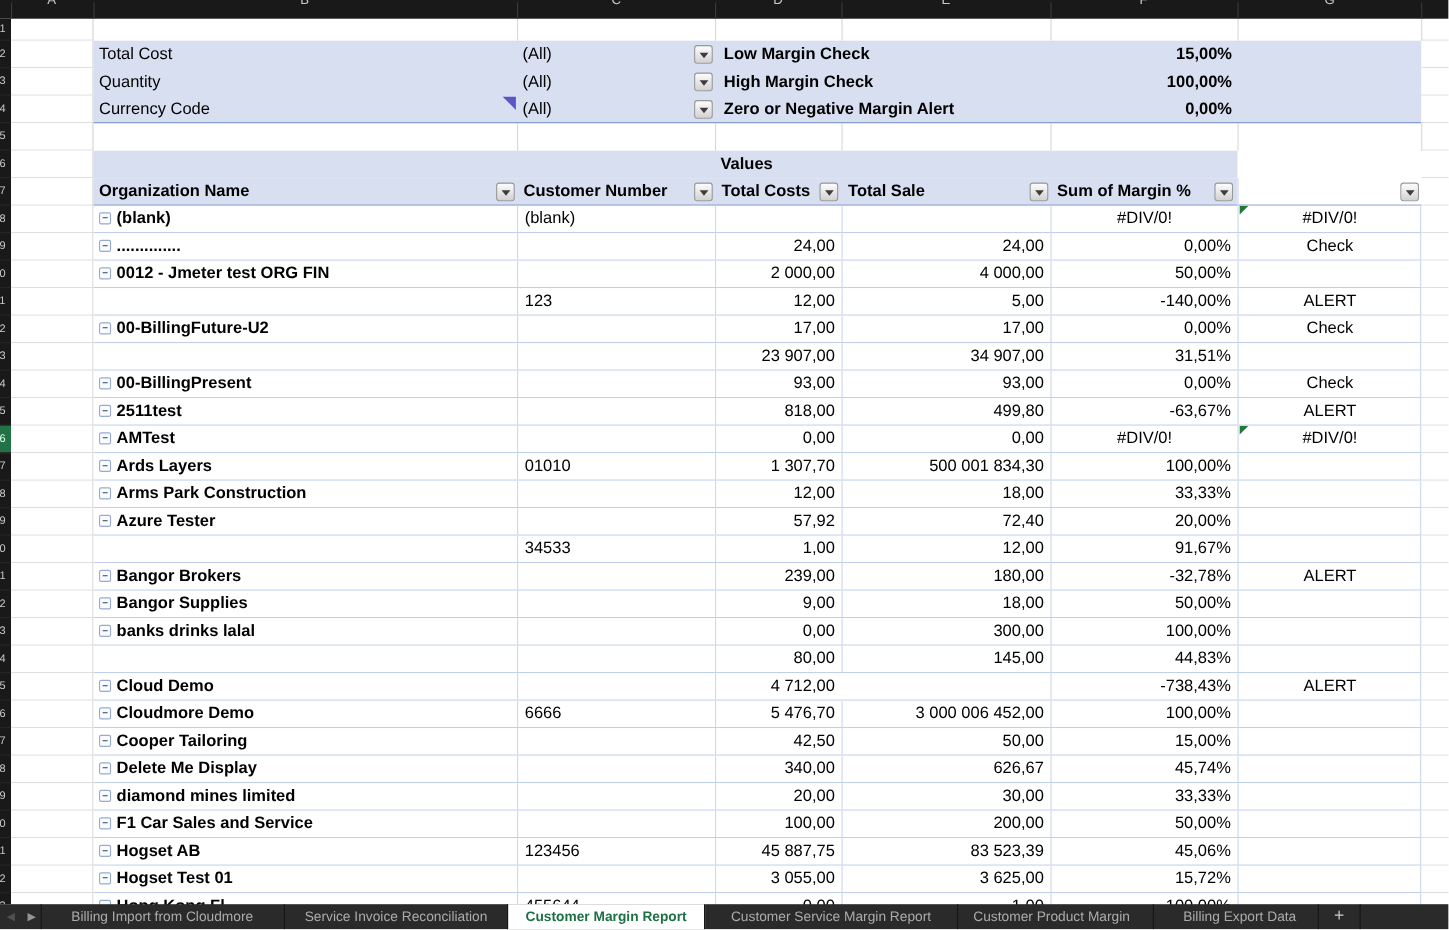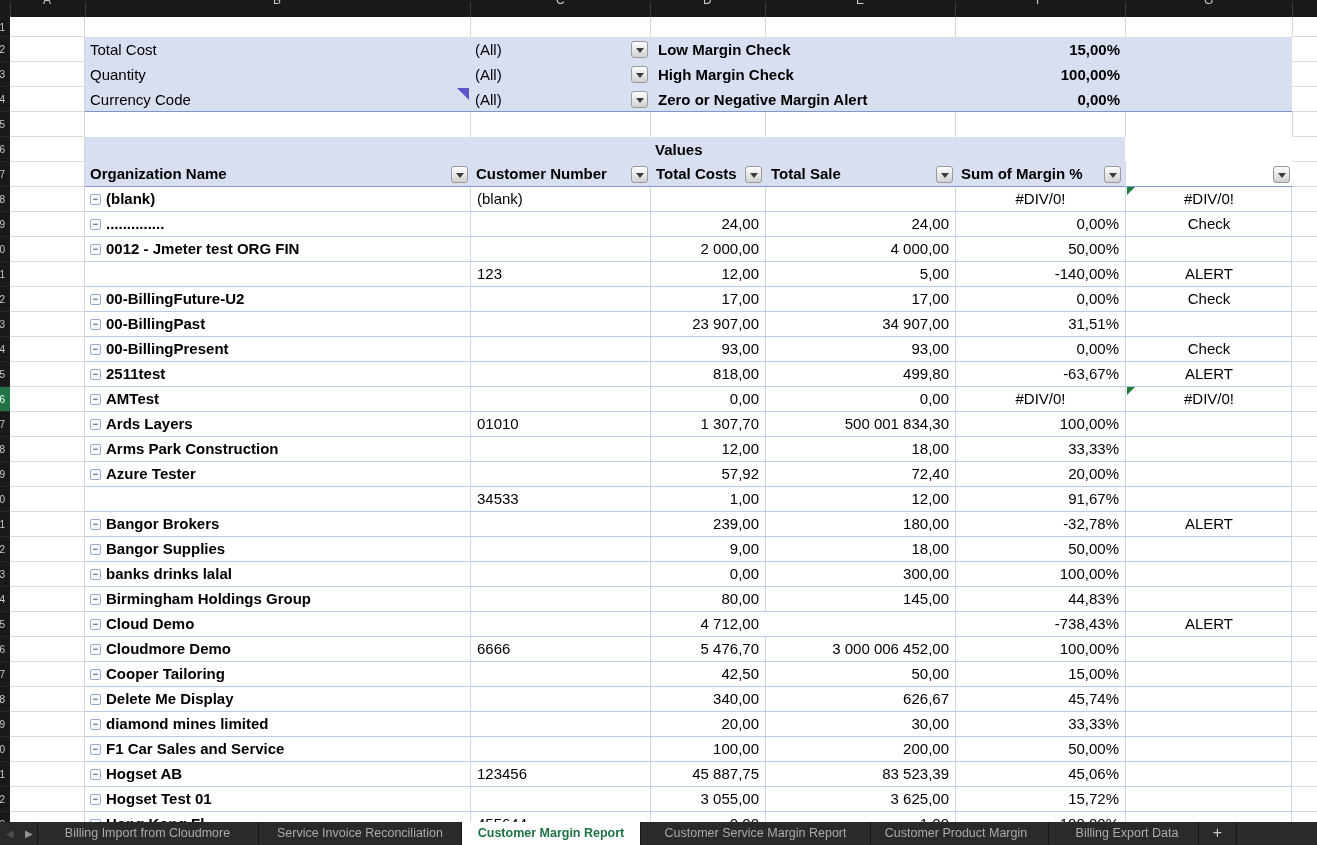--- a/index.html
+++ b/index.html
@@ -351,21 +351,20 @@
       </div>
       <div class="prow" style="top:287px">
         <div class="pcell c-org"><span class="collapse-btn">−</span>00-BillingFuture-U2</div>
         <div class="pcell c-cust"></div>
         <div class="pcell c-num c-costs">17,00</div>
         <div class="pcell c-num c-sale">17,00</div>
         <div class="pcell c-num c-margin">0,00%</div>
         <div class="pcell c-status">Check</div>
       </div>
       <div class="prow" style="top:312px">
-        <div class="pcell c-org"><span class="collapse-btn">−</span>00-BillingPast</div>
         <div class="pcell c-cust"></div>
         <div class="pcell c-num c-costs">23 907,00</div>
         <div class="pcell c-num c-sale">34 907,00</div>
         <div class="pcell c-num c-margin">31,51%</div>
         <div class="pcell c-status"></div>
       </div>
       <div class="prow" style="top:337px">
         <div class="pcell c-org"><span class="collapse-btn">−</span>00-BillingPresent</div>
         <div class="pcell c-cust"></div>
         <div class="pcell c-num c-costs">93,00</div>
@@ -438,21 +437,20 @@
       </div>
       <div class="prow" style="top:562px">
         <div class="pcell c-org"><span class="collapse-btn">−</span>banks drinks lalal</div>
         <div class="pcell c-cust"></div>
         <div class="pcell c-num c-costs">0,00</div>
         <div class="pcell c-num c-sale">300,00</div>
         <div class="pcell c-num c-margin">100,00%</div>
         <div class="pcell c-status"></div>
       </div>
       <div class="prow" style="top:587px">
-        <div class="pcell c-org"><span class="collapse-btn">−</span>Birmingham Holdings Group</div>
         <div class="pcell c-cust"></div>
         <div class="pcell c-num c-costs">80,00</div>
         <div class="pcell c-num c-sale">145,00</div>
         <div class="pcell c-num c-margin">44,83%</div>
         <div class="pcell c-status"></div>
       </div>
       <div class="prow" style="top:612px">
         <div class="pcell c-org"><span class="collapse-btn">−</span>Cloud Demo</div>
         <div class="pcell c-cust"></div>
         <div class="pcell c-num c-costs">4 712,00</div>

